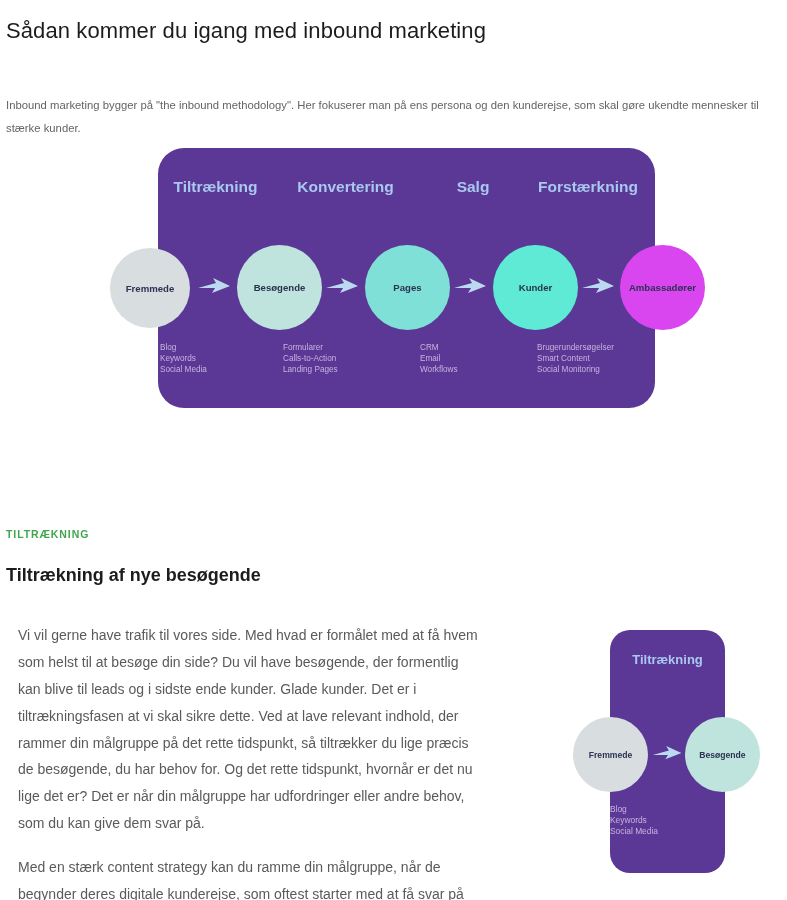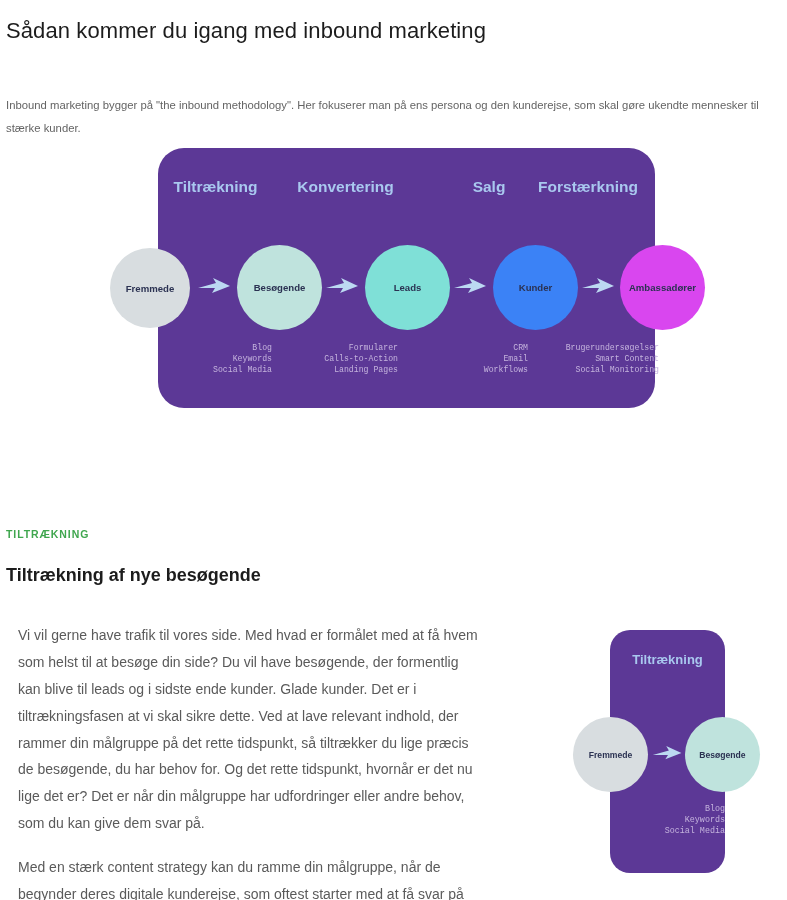--- a/index.html
+++ b/index.html
@@ -61,24 +61,23 @@
   .phase-label {
     position: absolute;
     color: #a9c8ef;
     font-weight: bold;
     text-align: center;
     white-space: nowrap;
   }
   .tools {
     position: absolute;
     color: #c4b3dd;
-    text-align: right;
+    text-align: left;
     line-height: 1.32;
     white-space: pre-line;
-    font-family: Liberation Mono, monospace;
   }
   .arrow {
     position: absolute;
     pointer-events: none;
   }
 
   
   #hero-diagram {
     position: absolute;
     left: 0;
@@ -155,33 +154,33 @@
 <h1 class="page-title">Sådan kommer du igang med inbound marketing</h1>
 
 <p class="intro">Inbound marketing bygger på "the inbound methodology". Her fokuserer man på ens persona og den kunderejse, som skal gøre ukendte mennesker til stærke kunder.</p>
 
 <div id="hero-diagram">
 
   <div class="panel" id="hero-panel"></div>
 
   <div class="phase-label" style="left:168px; width:95px;">Tiltrækning</div>
   <div class="phase-label" style="left:288px; width:115px;">Konvertering</div>
-  <div class="phase-label" style="left:449px; width:80px;">Salg</div>
+  <div class="phase-label" style="left:433px; width:80px;">Salg</div>
   <div class="phase-label" style="left:528px; width:120px;">Forstærkning</div>
 
   <div class="circle" id="hero-c0" style="left:110px; top:108px; width:80px; height:80px; background:#d8dde0;">
     <span class="circle-label">Fremmede</span>
   </div>
   <div class="circle" id="hero-c1" style="left:237px; top:105px; width:85px; height:85px; background:#bfe3dd;">
     <span class="circle-label">Besøgende</span>
   </div>
   <div class="circle" id="hero-c2" style="left:365px; top:105px; width:85px; height:85px; background:#7fe0d7;">
-    <span class="circle-label">Leads</span>
-  </div>
-  <div class="circle" id="hero-c3" style="left:493px; top:105px; width:85px; height:85px; background:#3b82f6;">
+    <span class="circle-label">Pages</span>
+  </div>
+  <div class="circle" id="hero-c3" style="left:493px; top:105px; width:85px; height:85px; background:#5eead4;">
     <span class="circle-label">Kunder</span>
   </div>
   <div class="circle" id="hero-c4" style="left:620px; top:105px; width:85px; height:85px; background:#d946ef;">
     <span class="circle-label">Ambassadører</span>
   </div>
 
   <svg class="arrow" style="left:196px; top:135px;" width="38" height="24" viewBox="0 0 38 24">
     <path d="M2 13 L20 8 L17 3 L34 11 L16 18 L19 13 Z" fill="#bcd9f2"></path>
   </svg>
   <svg class="arrow" style="left:324px; top:135px;" width="38" height="24" viewBox="0 0 38 24">

